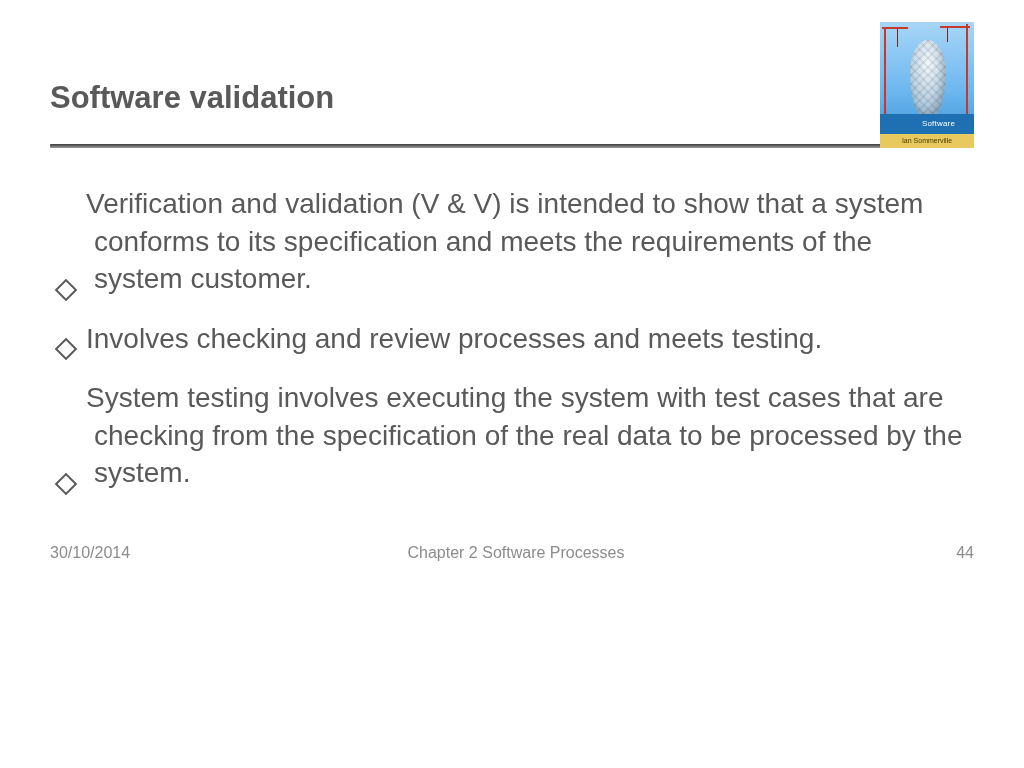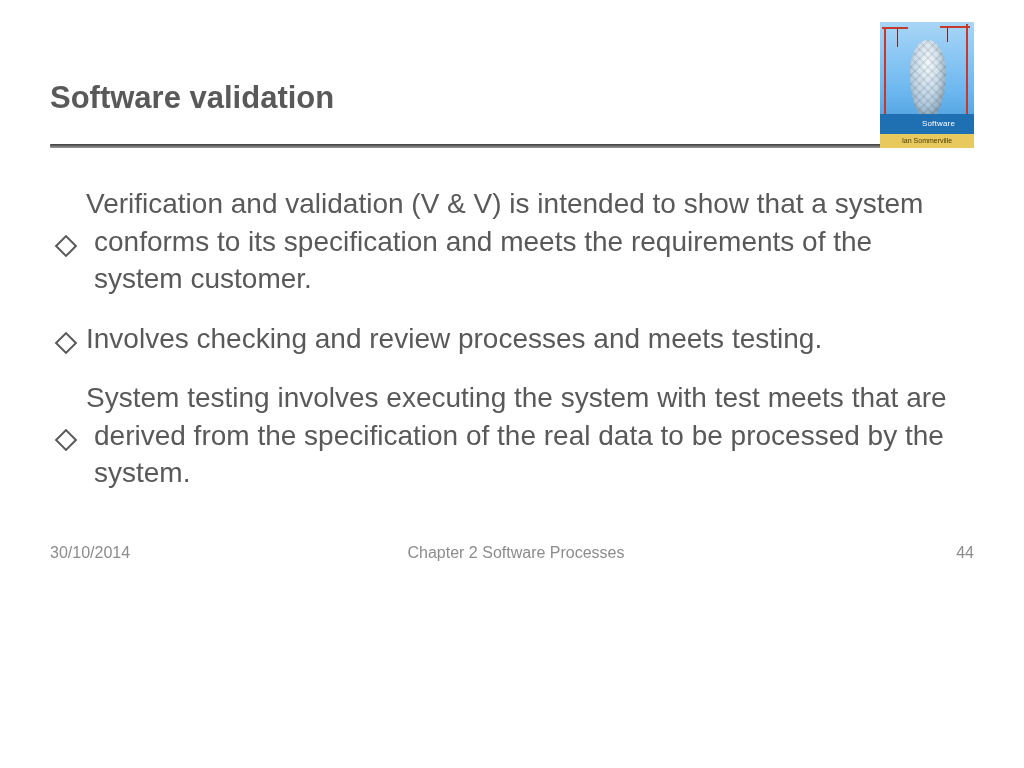--- a/index.html
+++ b/index.html
@@ -89,21 +89,21 @@
   .book .crane2::after { content:""; position:absolute; right:20px; top:4px; width:1px; height:14px; background:#7a2420; }
 
   .content {
     position: absolute;
     top: 185px;
     left: 58px;
     right: 58px;
   }
   .bullet {
     display: flex;
-    align-items: center;
+    align-items: flex-end;
     margin-bottom: 22px;
     color: #595959;
     font-size: 28px;
     line-height: 1.34;
   }
   .bullet .diamond {
     flex: 0 0 auto;
     width: 16px;
     height: 16px;
     margin-top: 10px;
@@ -155,21 +155,21 @@
     <div class="bullet">
       <div class="diamond"></div>
       <div class="txt">Verification and validation (V &amp; V) is intended to show that a system conforms to its specification and meets the requirements of the system customer.</div>
     </div>
     <div class="bullet">
       <div class="diamond"></div>
       <div class="txt">Involves checking and review processes and meets testing.</div>
     </div>
     <div class="bullet">
       <div class="diamond"></div>
-      <div class="txt">System testing involves executing the system with test meets that are derived from the specification of the real data to be processed by the system.</div>
+      <div class="txt">System testing involves executing the system with test cases that are checking from the specification of the real data to be processed by the system.</div>
     </div>
   </div>
 
   <div class="footer">
     <div class="left">30/10/2014</div>
     <div class="center">Chapter 2 Software Processes</div>
     <div class="right">44</div>
   </div>
 
 </div>

